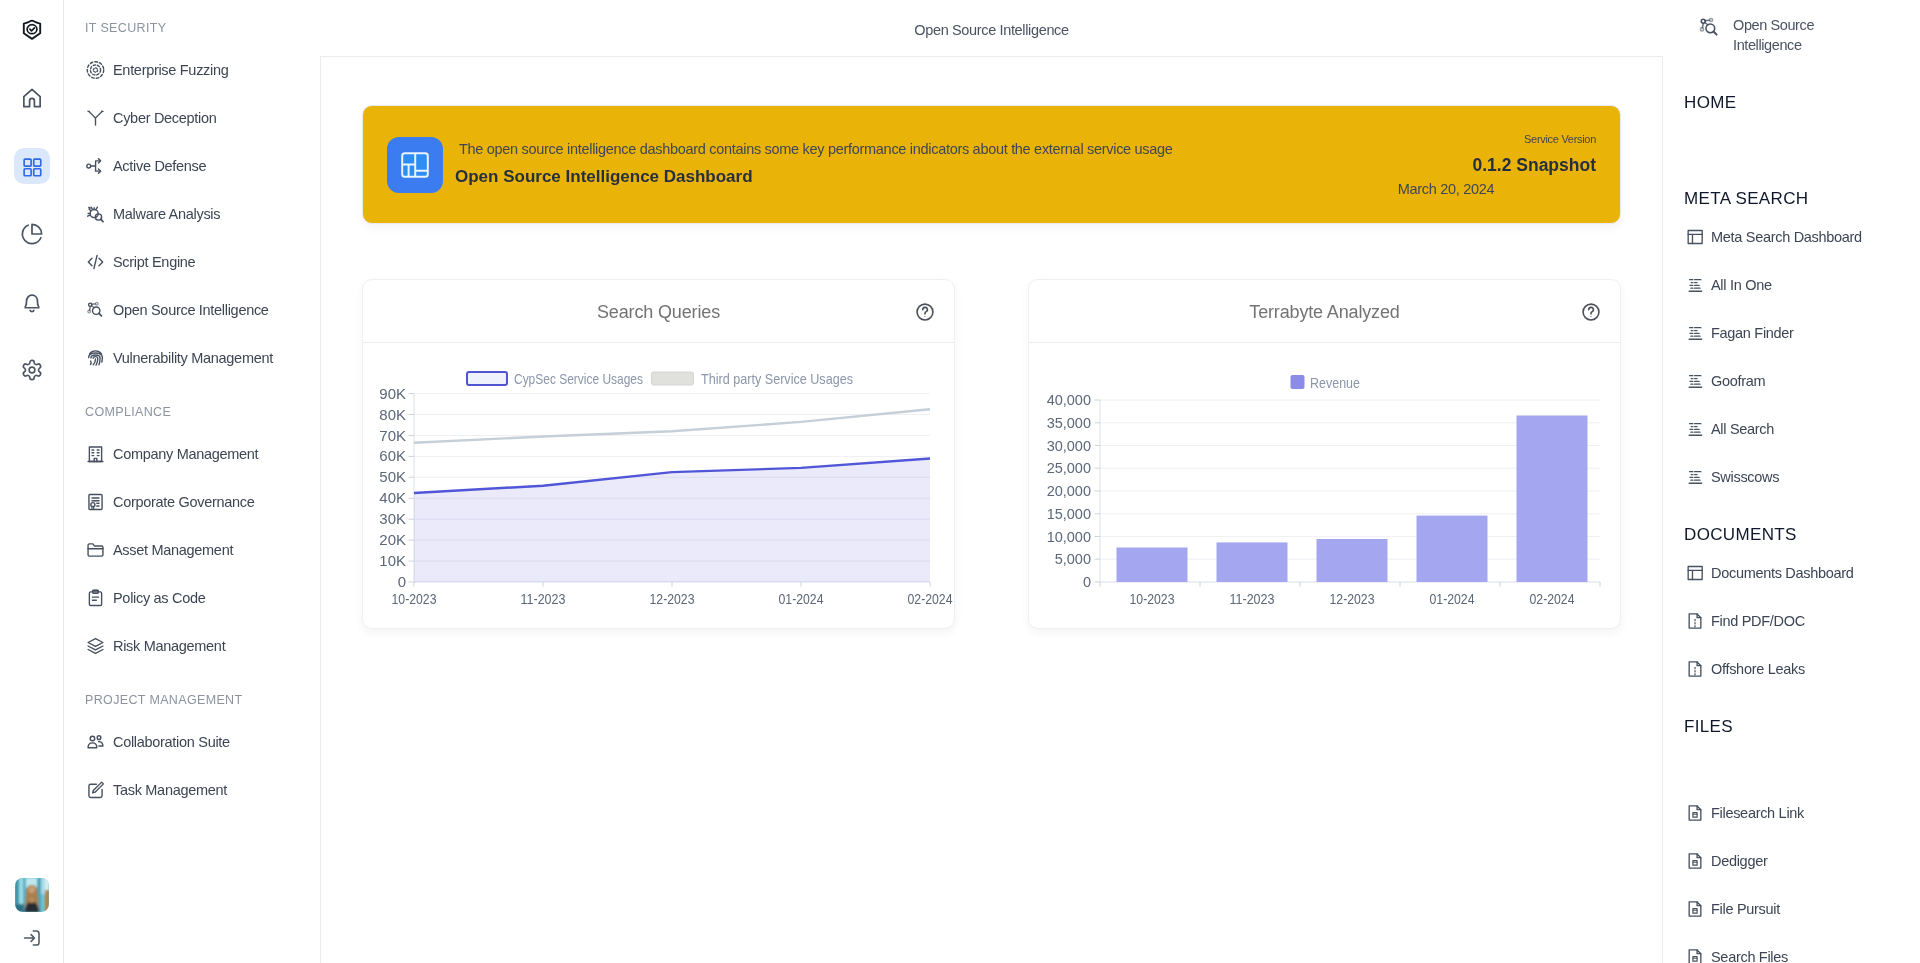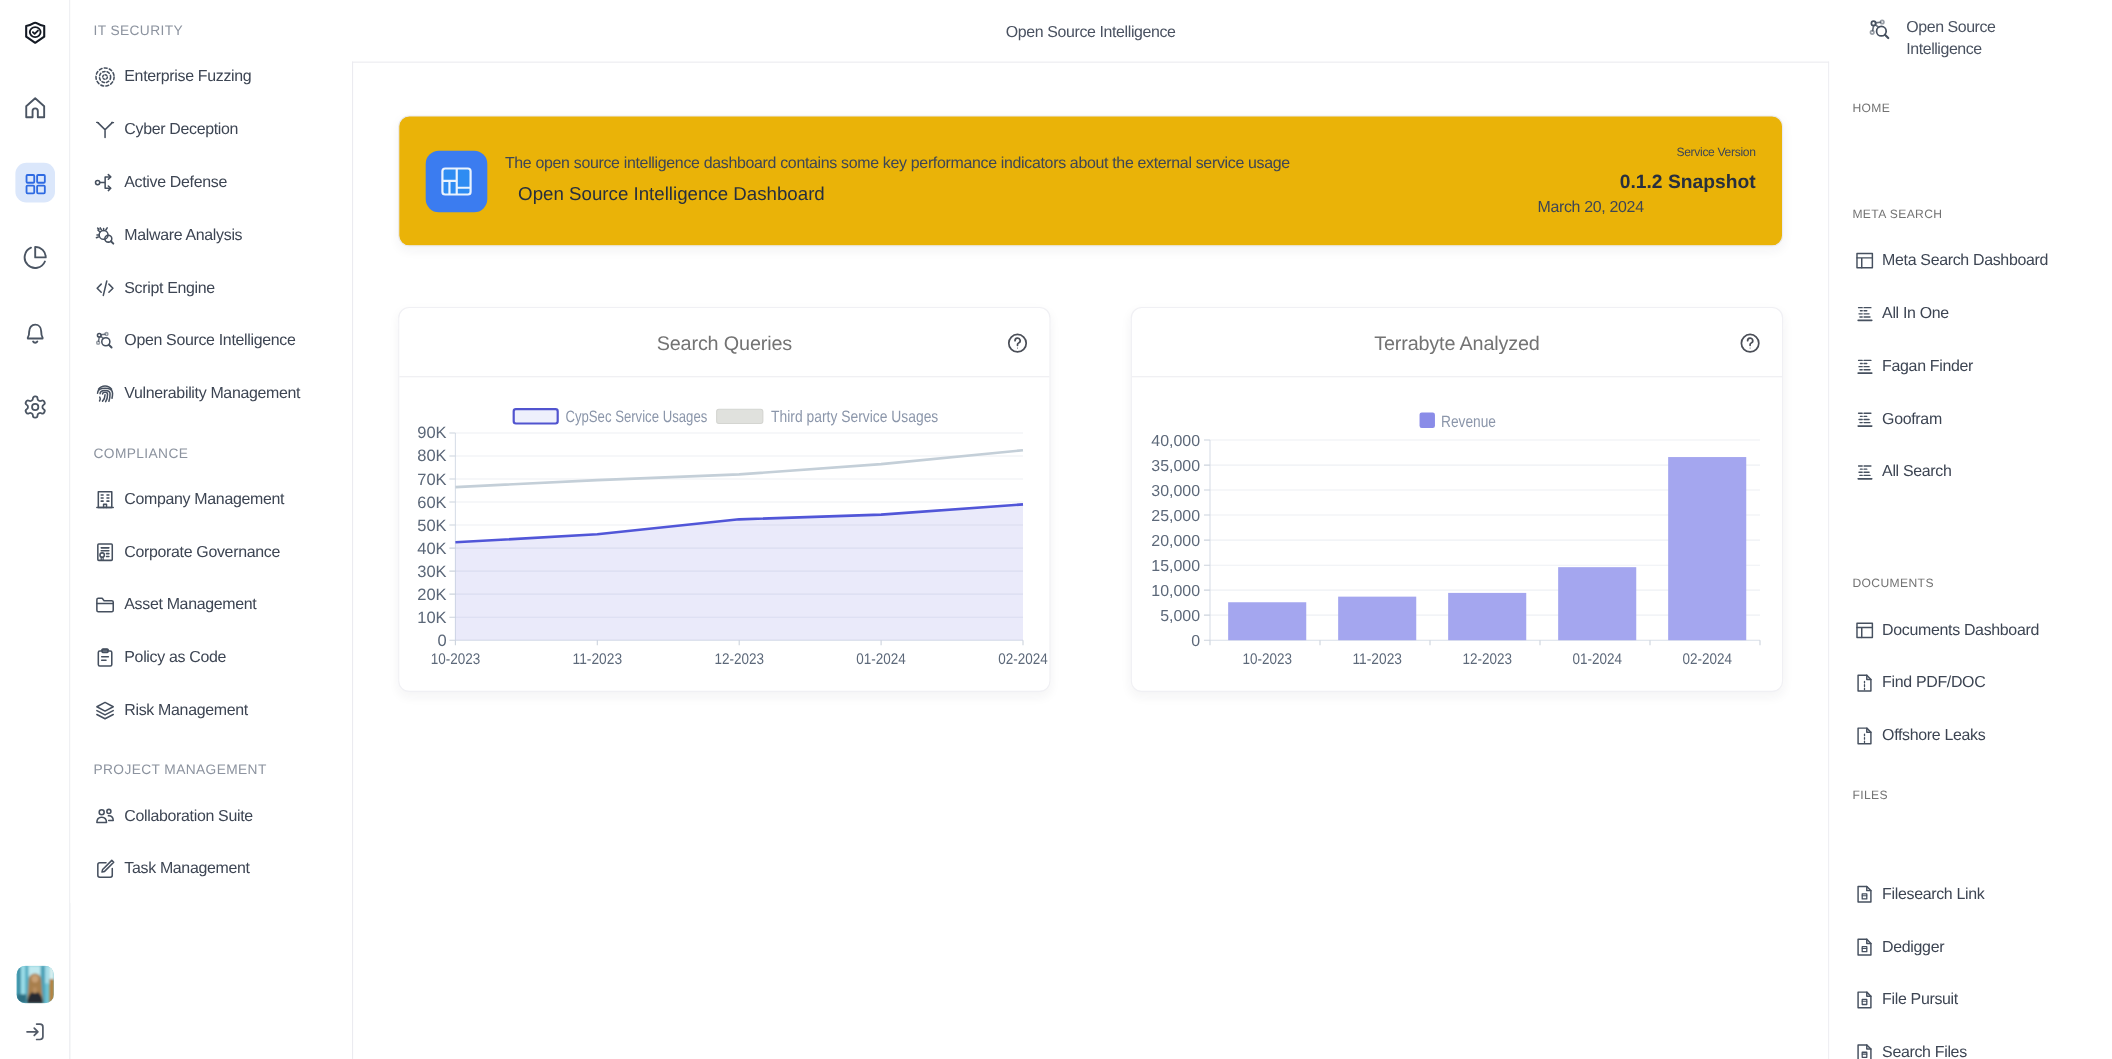--- a/index.html
+++ b/index.html
@@ -14,33 +14,33 @@
 .mhead{position:absolute;left:21px;font-size:12.5px;letter-spacing:.35px;color:#8c939f;font-weight:400}
 .mitem{position:absolute;left:0;width:256px;height:48px}
 .mitem svg{position:absolute;left:21px;top:50%;transform:translateY(-50%)}
 .mitem span{position:absolute;left:49px;top:50%;transform:translateY(-50%);font-size:14.5px;color:#3d4553;letter-spacing:-.3px}
 
 #toptitle{position:absolute;left:320px;top:22px;width:1343px;text-align:center;font-size:14.5px;letter-spacing:-.35px;color:#4a5261}
 #panel{position:absolute;left:320px;top:56px;width:1343px;height:908px;background:#fff;border:1px solid #ebebf0;border-bottom:none}
 #intro{position:absolute;left:41px;top:48px;width:1259px;height:119px;background:#eab308;border:1px solid #ebebef;border-radius:10px;box-shadow:0 4px 10px rgba(30,40,60,.05)}
 #intro .bic{position:absolute;left:24px;top:31px;width:56px;height:56px;border-radius:12px;background:#3b7cf0}
 #intro .desc{position:absolute;left:96px;top:35px;font-size:14.5px;letter-spacing:-.3px;color:#3e4655}
-#intro .big{position:absolute;left:108px;top:61px;font-size:17px;font-weight:400;color:#272f3e;letter-spacing:0}
+#intro .big{position:absolute;left:92px;top:61px;font-size:17px;font-weight:700;color:#272f3e;letter-spacing:0}
 #intro .sv1{position:absolute;right:24px;top:27px;font-size:11px;letter-spacing:-.3px;color:#3e4655;text-align:right;width:300px}
 #intro .sv2{position:absolute;right:24px;top:49px;font-size:17.5px;font-weight:700;color:#272f3e;text-align:right;width:300px}
 #intro .sv3{position:absolute;right:24px;top:75px;font-size:14.5px;letter-spacing:-.3px;color:#3e4655;text-align:center;width:300px}
 .card{position:absolute;top:222px;width:593px;height:350px;background:#fff;border:1px solid #f0f0f4;border-radius:10px;box-shadow:0 4px 10px rgba(30,40,60,.05)}
 .card .ctitle{position:absolute;top:22px;left:0;width:100%;text-align:center;font-size:18px;letter-spacing:-.15px;color:#737373}
 .card .divider{position:absolute;top:62px;left:0;width:100%;height:1px;background:#ededf1}
 .card .help{position:absolute;top:22px;right:19px}
 
 #rside{position:absolute;left:1663px;top:0;width:257px;height:963px;background:#fff}
 #rhead{position:absolute;left:34px;top:15px}
 #rhead .t{position:absolute;left:36px;top:1px;width:120px;font-size:14.5px;letter-spacing:-.4px;color:#4a5260;line-height:19.5px}
-.rhd{position:absolute;left:21px;font-size:11px;letter-spacing:.35px;color:#737373}
+.rhd{position:absolute;left:21px;font-size:17px;letter-spacing:.35px;color:#0f172a}
 .ritem{position:absolute;left:0;width:257px;height:48px}
 .ritem svg{position:absolute;left:22px;top:50%;transform:translateY(-50%)}
 .ritem span{position:absolute;left:48px;top:50%;transform:translateY(-50%);font-size:14.5px;letter-spacing:-.3px;color:#3d4553}
 </style></head><body>
 <div id="rail">
 <svg class="ic" style="top:30px" width="24" height="24" viewBox="0 0 24 24" fill="none" stroke="#141a24" stroke-width="1.9" stroke-linejoin="round" stroke-linecap="round">
 <path d="M3.8 5.6 C6.3 5.1 8.2 4.4 10.2 3.2 Q12 2.1 13.8 3.2 C15.8 4.4 17.7 5.1 20.2 5.6 V15.3 L12 20.9 L3.8 15.3 Z"></path>
 <ellipse cx="12" cy="11.2" rx="4.9" ry="4.5" stroke-width="1.7"></ellipse>
 <path d="M9.9 11.2 L11.5 12.8 L14.5 9.8" stroke-width="1.7"></path>
 </svg>
@@ -396,20 +396,27 @@
       </svg>
       <span>Fagan Finder</span>
     </div>
 <div class="ritem" style="top:405px">
       <svg width="20" height="20" viewBox="0 0 24 24" fill="none" stroke="#46505f" stroke-width="1.6" stroke-linejoin="round" stroke-linecap="round">
         <path d="M5.5 5.6 H9.5 M11.5 5.6 H19 M7.5 9 H9.5 M11.5 9 H14.5 M6 12.4 H9.5 M11.5 12.4 H17 M7 15.8 H9.5 M11.5 15.8 H18" stroke-width="1.5"></path>
         <rect x="4.2" y="18.6" width="16.6" height="1.9" rx="0.9" fill="#46505f" stroke="none"></rect>
       </svg>
       <span>All Search</span>
     </div>
+<div class="ritem" style="top:453px">
+      <svg width="20" height="20" viewBox="0 0 24 24" fill="none" stroke="#46505f" stroke-width="1.6" stroke-linejoin="round" stroke-linecap="round">
+        <path d="M5.5 5.6 H9.5 M11.5 5.6 H19 M7.5 9 H9.5 M11.5 9 H14.5 M6 12.4 H9.5 M11.5 12.4 H17 M7 15.8 H9.5 M11.5 15.8 H18" stroke-width="1.5"></path>
+        <rect x="4.2" y="18.6" width="16.6" height="1.9" rx="0.9" fill="#46505f" stroke="none"></rect>
+      </svg>
+      <span>Swisscows</span>
+    </div>
 <div class="rhd" style="top:525px">DOCUMENTS</div>
 <div class="ritem" style="top:549px">
       <svg width="20" height="20" viewBox="0 0 24 24" fill="none" stroke="#46505f" stroke-width="1.6" stroke-linejoin="round" stroke-linecap="round">
         <rect x="3.8" y="4.2" width="16.8" height="15.6"></rect>
         <path d="M3.8 8.9 H20.6 M9 8.9 V19.8"></path>
       </svg>
       <span>Documents Dashboard</span>
     </div>
 <div class="ritem" style="top:597px">
       <svg width="20" height="20" viewBox="0 0 24 24" fill="none" stroke="#46505f" stroke-width="1.6" stroke-linejoin="round" stroke-linecap="round">

